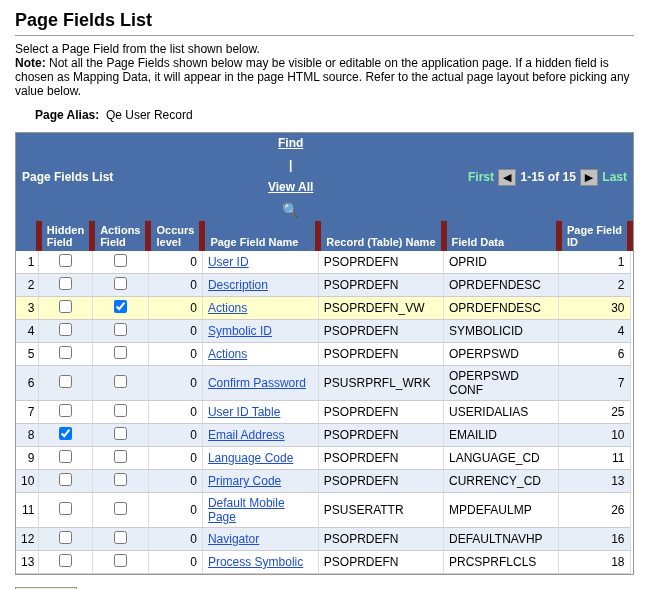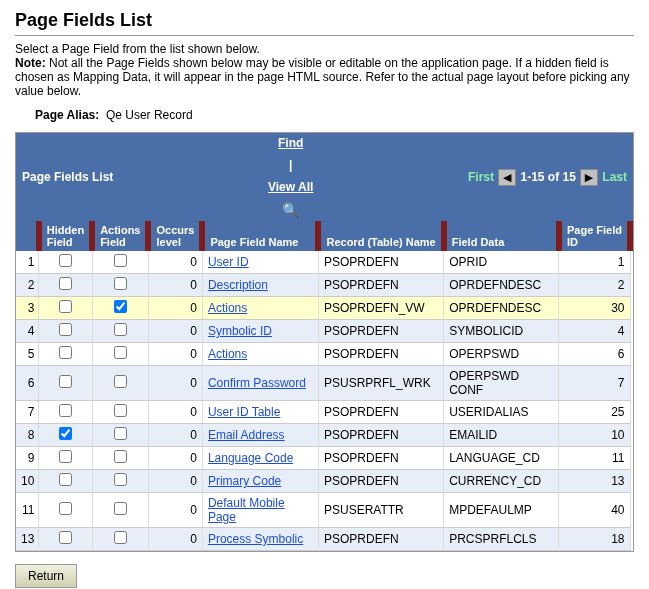--- a/index.html
+++ b/index.html
@@ -292,21 +292,31 @@
           <td class="pg-field-id">13</td>
         </tr>
         <tr>
           <td class="row-num">11</td>
           <td style="text-align: center;"><input type="checkbox" style=""></td>
           <td style="text-align: center;"><input type="checkbox" style=""></td>
           <td style="text-align: right;">0</td>
           <td><a href="#">Default Mobile Page</a></td>
           <td>PSUSERATTR</td>
           <td>MPDEFAULMP</td>
-          <td class="pg-field-id">40</td>
+          <td class="pg-field-id">26</td>
+        </tr>
+        <tr>
+          <td class="row-num">12</td>
+          <td style="text-align: center;"><input type="checkbox" style=""></td>
+          <td style="text-align: center;"><input type="checkbox" style=""></td>
+          <td style="text-align: right;">0</td>
+          <td><a href="#">Navigator</a></td>
+          <td>PSOPRDEFN</td>
+          <td>DEFAULTNAVHP</td>
+          <td class="pg-field-id">16</td>
         </tr>
         <tr>
           <td class="row-num">13</td>
           <td style="text-align: center;"><input type="checkbox" style=""></td>
           <td style="text-align: center;"><input type="checkbox" style=""></td>
           <td style="text-align: right;">0</td>
           <td><a href="#">Process Symbolic</a></td>
           <td>PSOPRDEFN</td>
           <td>PRCSPRFLCLS</td>
           <td class="pg-field-id">18</td>

